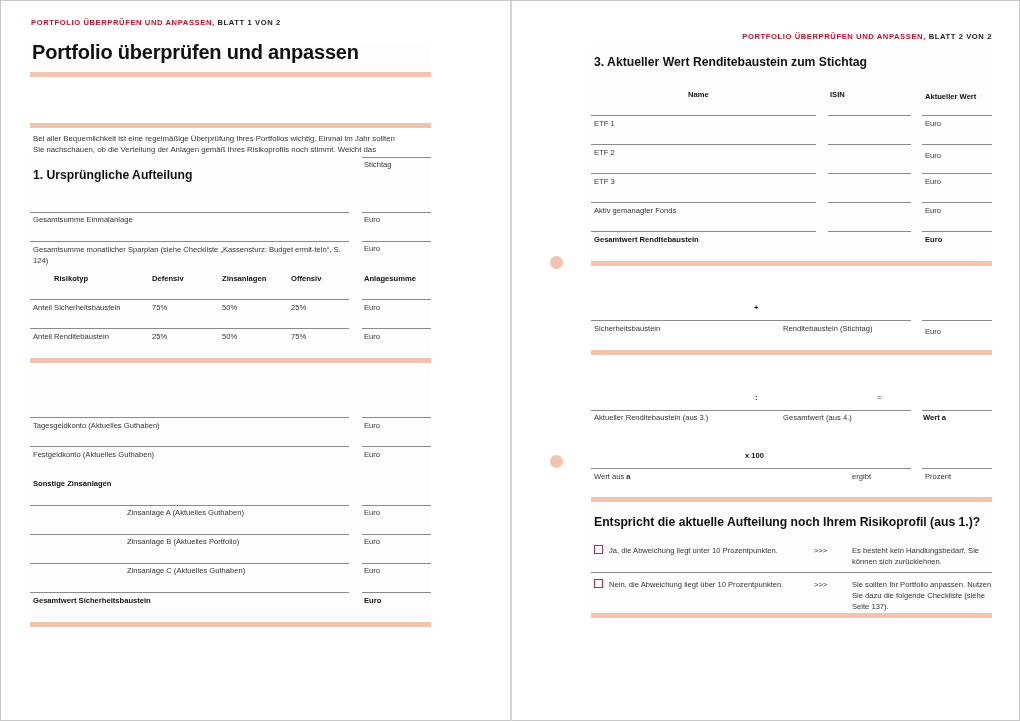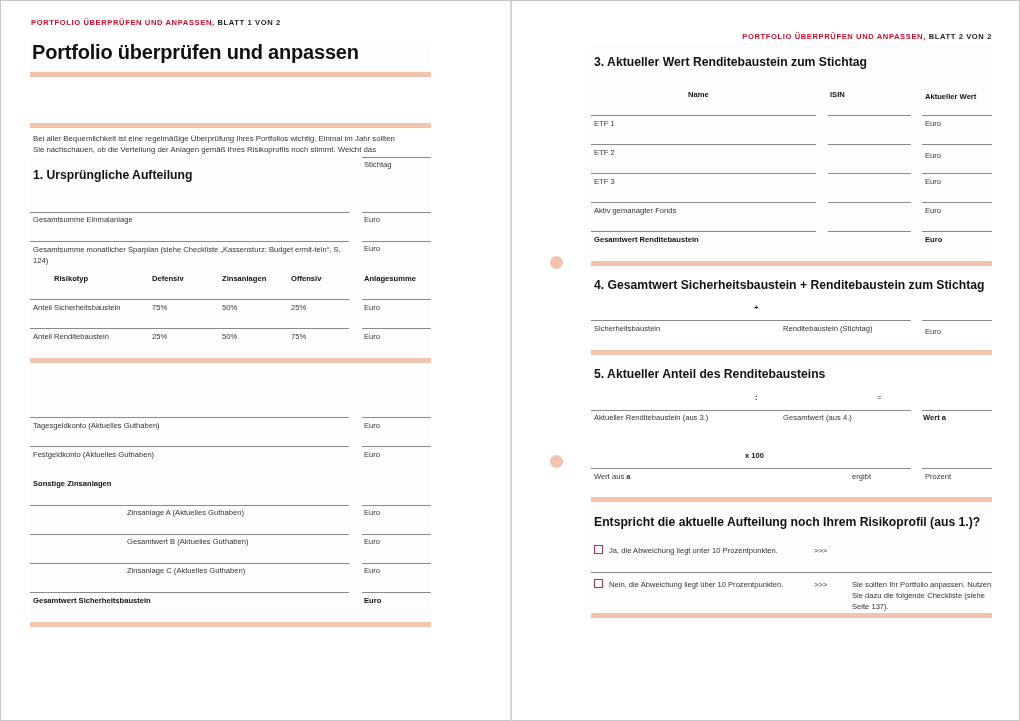--- a/index.html
+++ b/index.html
@@ -119,21 +119,21 @@
     <div class="line" style="left:361px; top:504px; width:69px;"></div>
     <input class="field" style="left: 29px; top: 489px; width: 319px;">
     <input class="field" style="left: 361px; top: 489px; width: 69px;">
     <div class="lbl" style="left:126px; top:507px;">Zinsanlage A (Aktuelles Guthaben)</div>
     <div class="lbl" style="left:363px; top:507px;">Euro</div>
 
     <div class="line" style="left:29px; top:533px; width:319px;"></div>
     <div class="line" style="left:361px; top:533px; width:69px;"></div>
     <input class="field" style="left: 29px; top: 518px; width: 319px;">
     <input class="field" style="left: 361px; top: 518px; width: 69px;">
-    <div class="lbl" style="left:126px; top:536px;">Gesamtwert B (Aktuelles Guthaben)</div>
+    <div class="lbl" style="left:126px; top:536px;">Zinsanlage B (Aktuelles Portfolio)</div>
     <div class="lbl" style="left:363px; top:536px;">Euro</div>
 
     <div class="line" style="left:29px; top:562px; width:319px;"></div>
     <div class="line" style="left:361px; top:562px; width:69px;"></div>
     <input class="field" style="left: 29px; top: 547px; width: 319px;">
     <input class="field" style="left: 361px; top: 547px; width: 69px;">
     <div class="lbl" style="left:126px; top:565px;">Zinsanlage C (Aktuelles Guthaben)</div>
     <div class="lbl" style="left:363px; top:565px;">Euro</div>
 
     <div class="line" style="left:29px; top:591px; width:319px;"></div>
@@ -202,34 +202,32 @@
 
     <div class="line" style="left:80px; top:230px; width:225px;"></div>
     <div class="line" style="left:317px; top:230px; width:83px;"></div>
     <div class="line" style="left:411px; top:230px; width:70px;"></div>
     <input class="field" style="left: 411px; top: 215px; width: 70px;">
     <div class="lbl bold" style="left:83px; top:234px;">Gesamtwert Renditebaustein</div>
     <div class="lbl bold" style="left:414px; top:234px;">Euro</div>
 
     <div class="bar" style="left:80px; top:260px; width:401px;"></div>
 
-    <div class="abs h2" style="left:83px; top:277px;">4. Gesamtwert Sicherheitsbaustein + Renditebaustein zum Stichtag</div>
     <div class="lbl bold" style="left:243px; top:302px;">+</div>
     <div class="line" style="left:80px; top:319px; width:320px;"></div>
     <div class="line" style="left:411px; top:319px; width:70px;"></div>
     <input class="field" style="left: 80px; top: 304px; width: 155px;">
     <input class="field" style="left: 252px; top: 304px; width: 148px;">
     <input class="field" style="left: 411px; top: 304px; width: 70px;">
     <div class="lbl" style="left:83px; top:323px;">Sicherheitsbaustein</div>
     <div class="lbl" style="left:272px; top:323px;">Renditebaustein (Stichtag)</div>
     <div class="lbl" style="left:414px; top:326px;">Euro</div>
 
     <div class="bar" style="left:80px; top:349px; width:401px;"></div>
 
-    <div class="abs h2" style="left:83px; top:366px;">5. Aktueller Anteil des Renditebausteins</div>
     <div class="lbl bold" style="left:244px; top:392px;">:</div>
     <div class="lbl" style="left:366px; top:392px;">=</div>
     <div class="line" style="left:80px; top:409px; width:320px;"></div>
     <div class="line" style="left:411px; top:409px; width:70px;"></div>
     <input class="field" style="left: 80px; top: 394px; width: 155px;">
     <input class="field" style="left: 252px; top: 394px; width: 110px;">
     <input class="field" style="left: 411px; top: 394px; width: 70px;">
     <div class="lbl" style="left:83px; top:412px;">Aktueller Renditebaustein (aus 3.)</div>
     <div class="lbl" style="left:272px; top:412px;">Gesamtwert (aus 4.)</div>
     <div class="lbl bold" style="left:412px; top:412px;">Wert a</div>
@@ -244,20 +242,21 @@
     <div class="lbl" style="left:414px; top:471px;">Prozent</div>
 
     <div class="bar" style="left:80px; top:496px; width:401px;"></div>
 
     <div class="panel" style="left:80px; top:502px; width:401px; height:110px;"></div>
     <div class="abs h2" style="left:83px; top:514px;">Entspricht die aktuelle Aufteilung noch Ihrem Risikoprofil (aus 1.)?</div>
 
     <div class="checkbox" style="left:83px; top:544px;"></div>
     <div class="lbl" style="left:98px; top:545px;">Ja, die Abweichung liegt unter 10 Prozentpunkten.</div>
     <div class="lbl" style="left:303px; top:545px;">&gt;&gt;&gt;</div>
+    <div class="lbl wrap" style="left:341px; top:544px; width:140px;">Es besteht kein Handlungsbedarf, Sie können sich zurücklehnen.</div>
     <div class="line" style="left:80px; top:571px; width:401px;"></div>
 
     <div class="checkbox" style="left:83px; top:578px;"></div>
     <div class="lbl" style="left:98px; top:579px;">Nein, die Abweichung liegt über 10 Prozentpunkten.</div>
     <div class="lbl" style="left:303px; top:579px;">&gt;&gt;&gt;</div>
     <div class="lbl wrap" style="left:341px; top:578px; width:140px;">Sie sollten Ihr Portfolio anpassen. Nutzen Sie dazu die folgende Checkliste (siehe Seite 137).</div>
 
     <div class="bar" style="left:80px; top:612px; width:401px;"></div>
   </div>
 </div>

